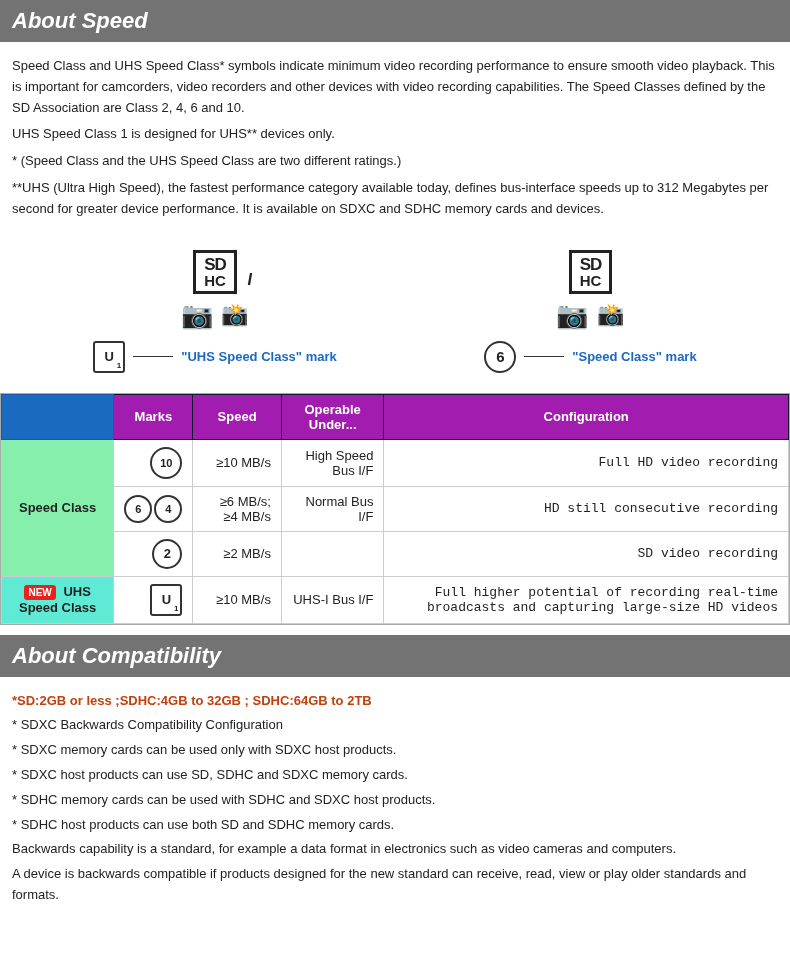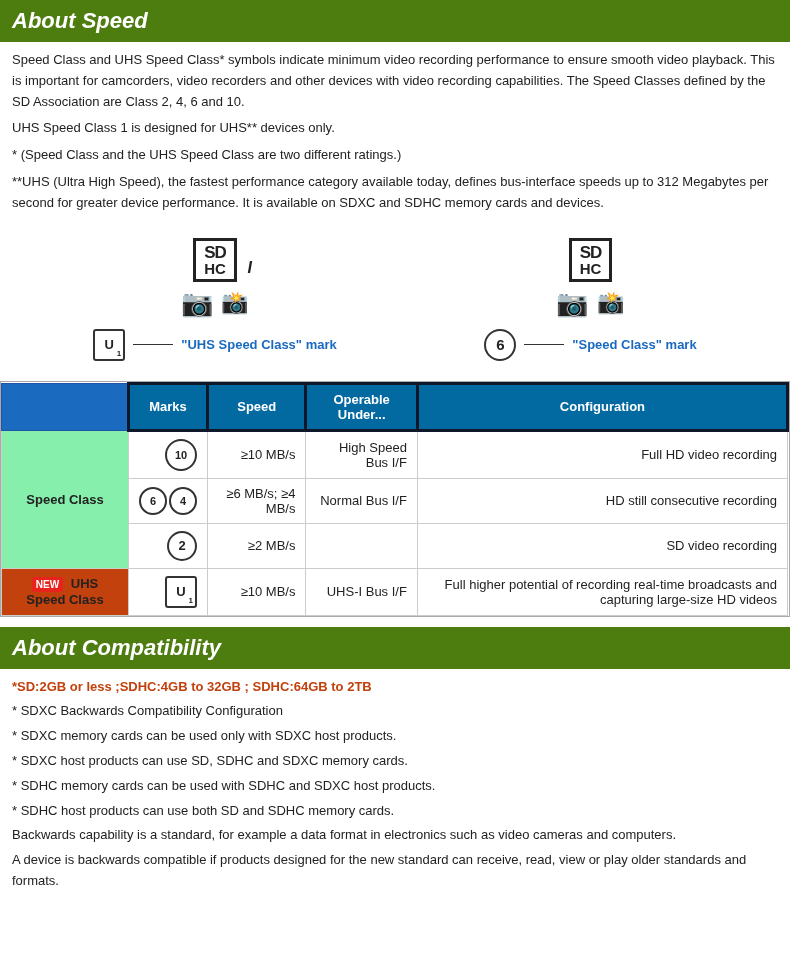--- a/index.html
+++ b/index.html
@@ -5,30 +5,30 @@
     * { box-sizing: border-box; margin: 0; padding: 0; }
     body {
       font-family: Arial, sans-serif;
       font-size: 13px;
       background: #fff;
       width: 790px;
       color: #222;
     }
 
     .section-header {
-      background: #4d7c0f;
+      background: #737373;
       color: #fff;
       font-size: 22px;
       font-weight: bold;
       padding: 8px 12px;
       font-style: italic;
     }
 
     .content-block {
-      padding: 8px 12px;
+      padding: 14px 12px;
       line-height: 1.6;
     }
 
     .content-block p {
       margin-bottom: 6px;
     }
 
     
     .logo-area {
       display: flex;
@@ -77,47 +77,48 @@
       border-collapse: collapse;
       margin: 0;
     }
 
     .table-wrapper {
       border: 1px solid #aaa;
       margin: 10px 0;
     }
 
     .speed-table th {
-      background: #0369a1;
+      background: #a21caf;
       color: #fff;
       padding: 7px 8px;
       text-align: center;
       font-size: 13px;
       font-weight: bold;
-      border: 3px solid #0f172a;
+      border: 1px solid #0f172a;
     }
 
     .speed-table td {
       padding: 7px 10px;
       border: 1px solid #ccc;
       text-align: right;
       vertical-align: middle;
       font-size: 13px;
     }
 
     .speed-table .row-header {
       background: #eee;
       font-weight: bold;
       text-align: center;
       font-size: 13px;
     }
 
     .app-text-left {
       text-align: left;
       font-size: 12px;
+      font-family: Liberation Mono, monospace;
     }
 
     .new-badge {
       display: inline-block;
       background: #e8231e;
       color: #fff;
       font-weight: bold;
       font-size: 10px;
       padding: 2px 4px;
       border-radius: 3px;
@@ -238,21 +239,21 @@
       <tr>
         <td>
           <div style="display:inline-flex;align-items:center;justify-content:center;width:30px;height:30px;border:2.5px solid #333;border-radius:50%;font-weight:bold;font-size:13px;">2</div>
         </td>
         <td>≥2 MB/s</td>
         <td></td>
         <td class="app-text-left">SD video recording</td>
       </tr>
 
       <tr class="uhs-row">
-        <td style="background:#c2410c;text-align:center;">
+        <td style="background:#5eead4;text-align:center;">
           <span class="new-badge">NEW</span>
           <strong>UHS Speed Class</strong>
         </td>
         <td>
           <div style="display:inline-flex;align-items:center;justify-content:center;width:32px;height:32px;border:2.5px solid #333;border-radius:3px;font-weight:bold;font-size:13px;position:relative;">
             U<span style="font-size:8px;position:absolute;bottom:1px;right:2px;">1</span>
           </div>
         </td>
         <td>≥10 MB/s</td>
         <td>UHS-I Bus I/F</td>

